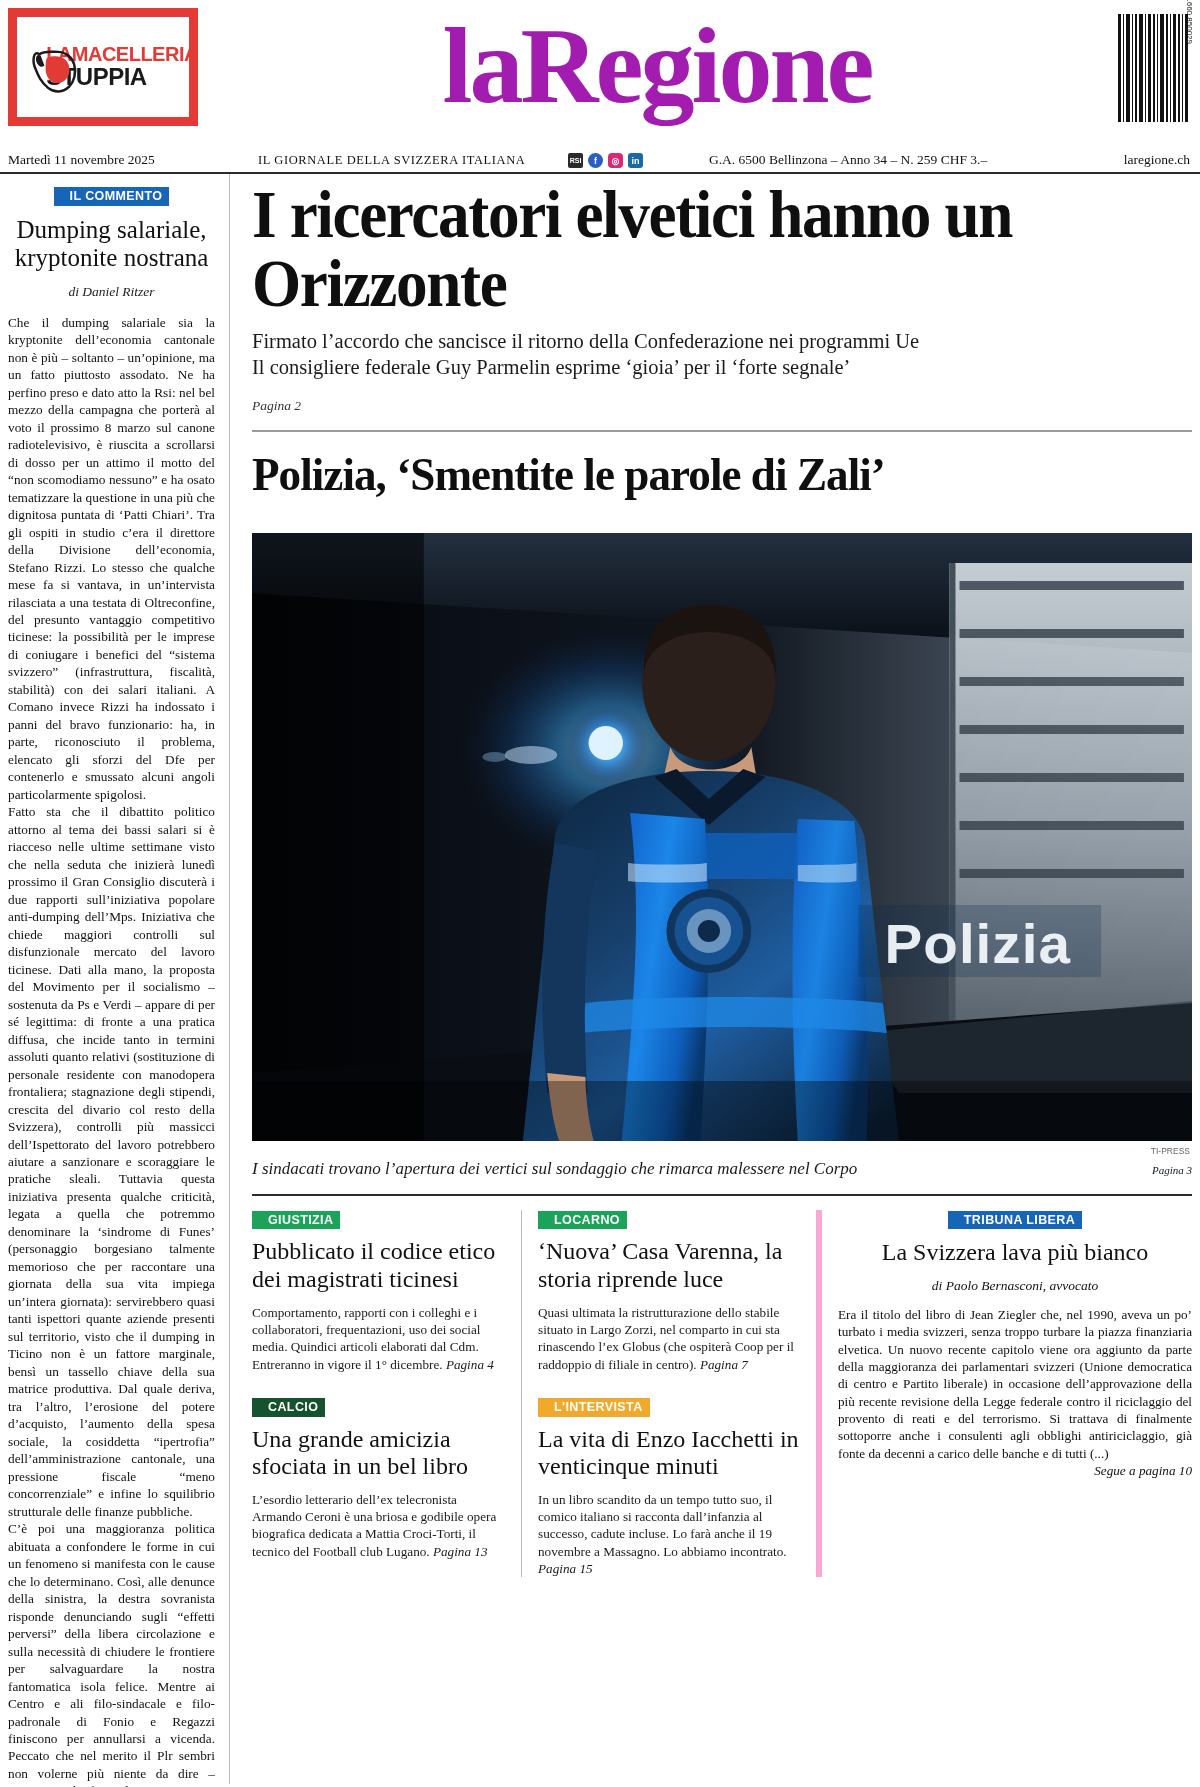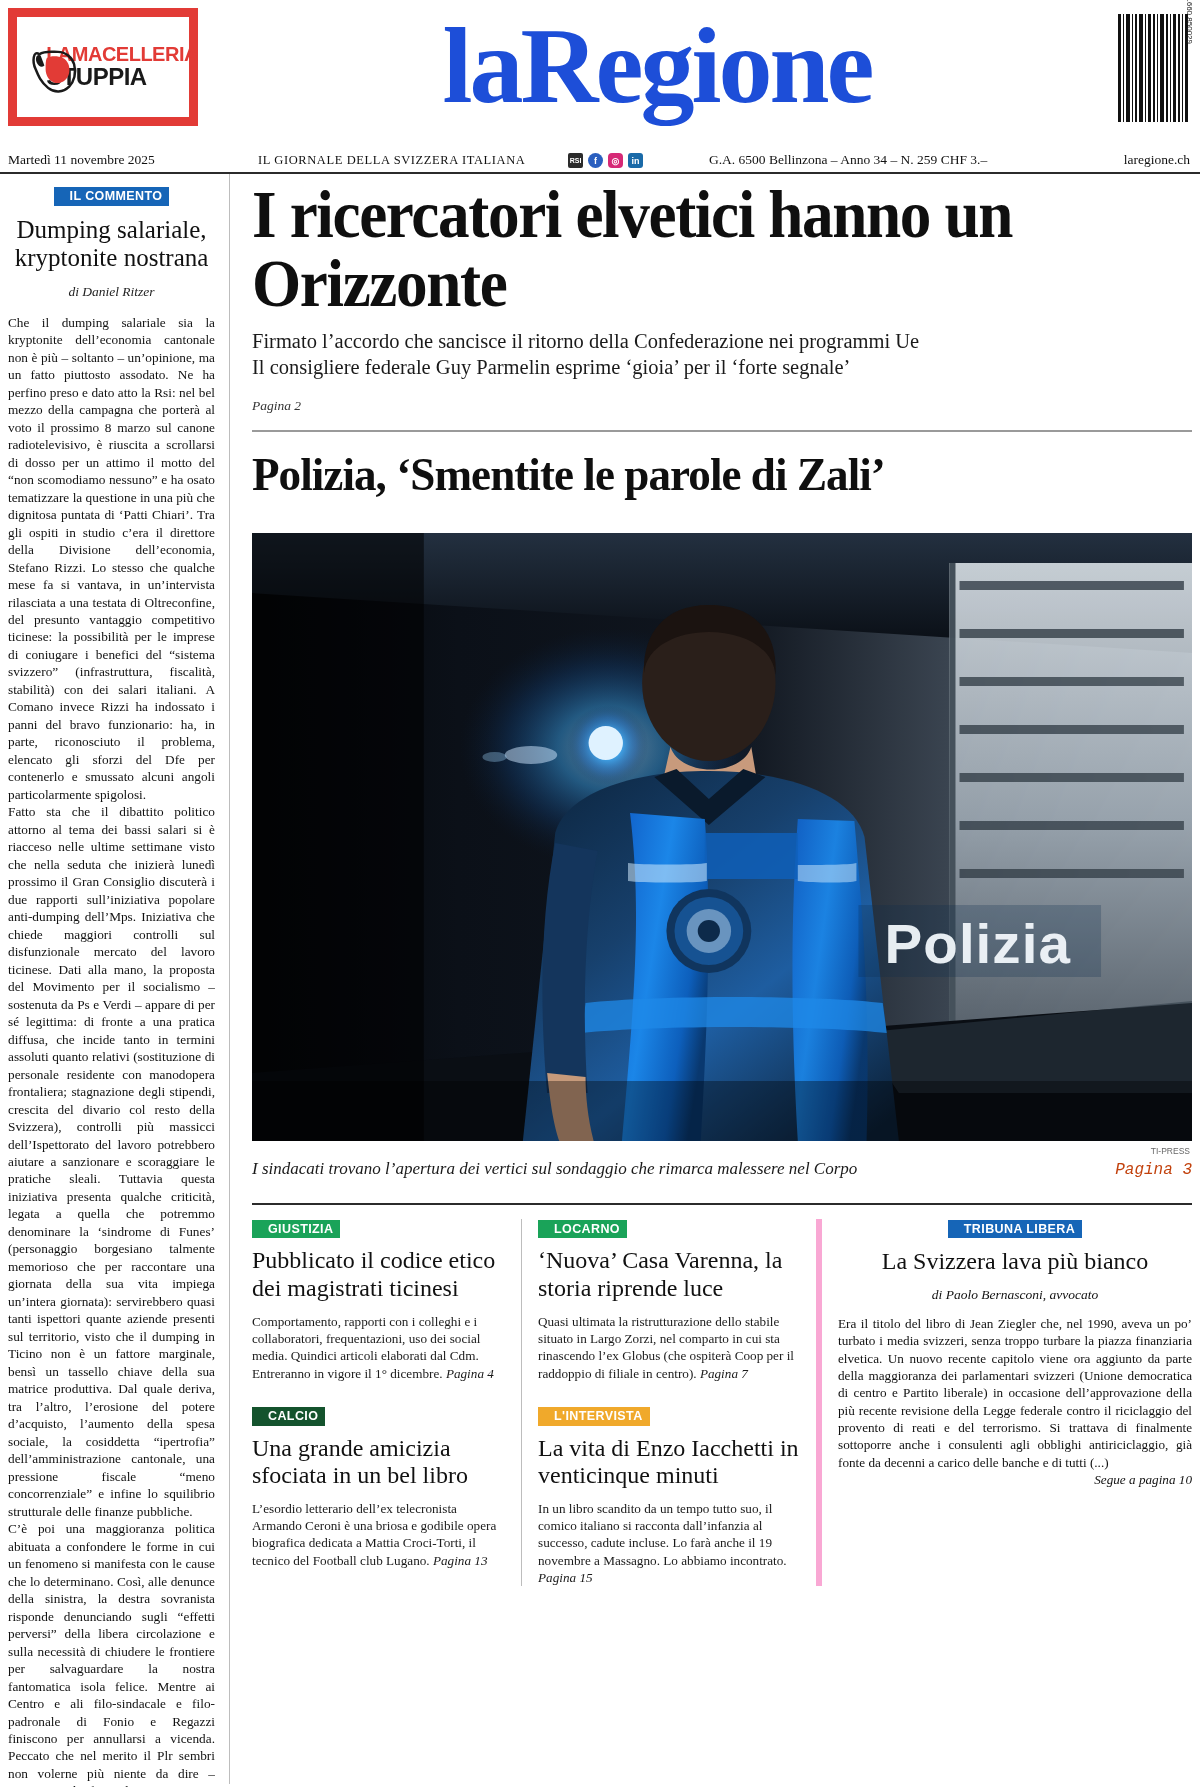--- a/index.html
+++ b/index.html
@@ -48,21 +48,21 @@
   .logo-wrap {
     flex: 1;
     display: flex; align-items: center; justify-content: center;
     padding-top: 4px;
   }
   .logo {
     font-family: "Liberation Serif", serif;
     font-weight: bold;
     font-size: 108px;
     letter-spacing: -3px;
-    color: #1d4ed8;
+    color: #a21caf;
     line-height: 1;
   }
   .barcode {
     width: 74px; height: 108px;
     margin-right: 10px; margin-top: 6px;
     flex: none; position: relative;
   }
   .barcode .bars { width: 100%; height: 100%; }
   .barcode .code-num {
     position: absolute; right: -4px; top: 30px;
@@ -189,26 +189,26 @@
     font-size: 8.5px; color: #666;
   }
   .caption-row {
     display: flex; align-items: baseline;
     margin-top: 18px;
   }
   .caption {
     flex: 1;
     font-style: italic; font-size: 17px; color: #1a1a1a;
   }
-  .caption-pag { font-style: italic; font-size: 16px; color: #c2410c; font-family: Liberation Mono, monospace; }
+  .caption-pag { font-style: italic; font-size: 11px; color: #0f172a; }
 
   
   .briefs {
     display: flex;
-    margin-top: 24px;
+    margin-top: 15px;
     border-top: 2px solid #2b2b2b;
     padding-top: 14px;
   }
   .bcol { padding: 0 16px; }
   .bcol.c1 { width: 270px; border-right: 1px solid #bdbdbd; padding-left: 0; }
   .bcol.c2 { width: 300px; border-right: 6px solid #f9a8d4; }
   .bcol.c3 { flex: 1; padding-right: 0; }
   .brief + .brief { margin-top: 24px; }
   .brief-title {
     font-size: 24px; line-height: 1.13;

